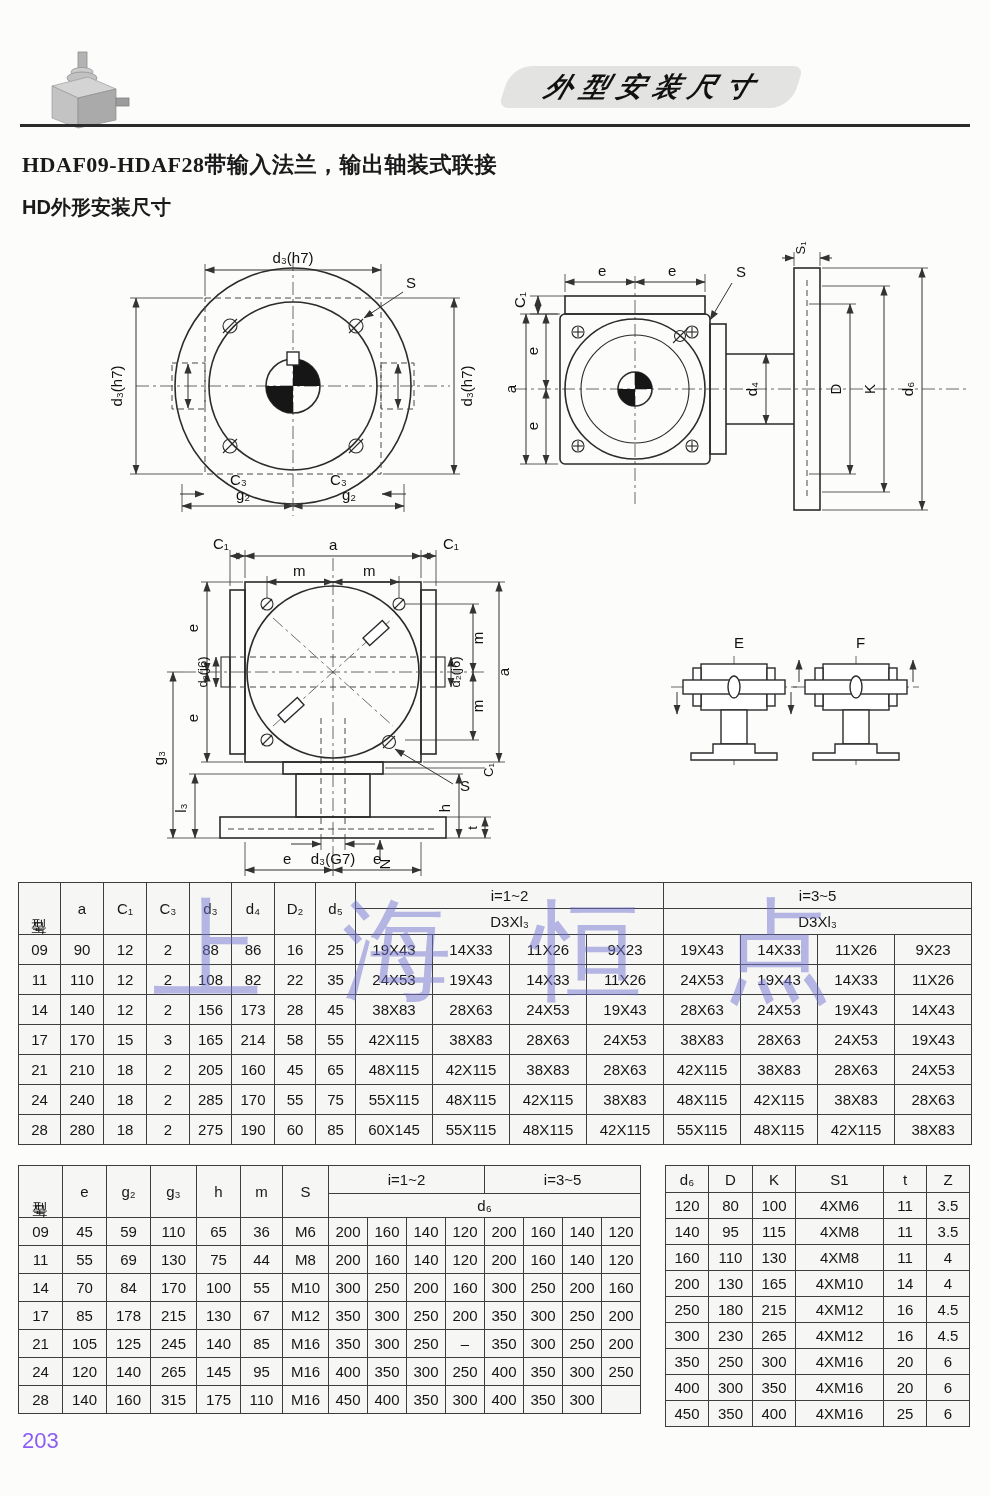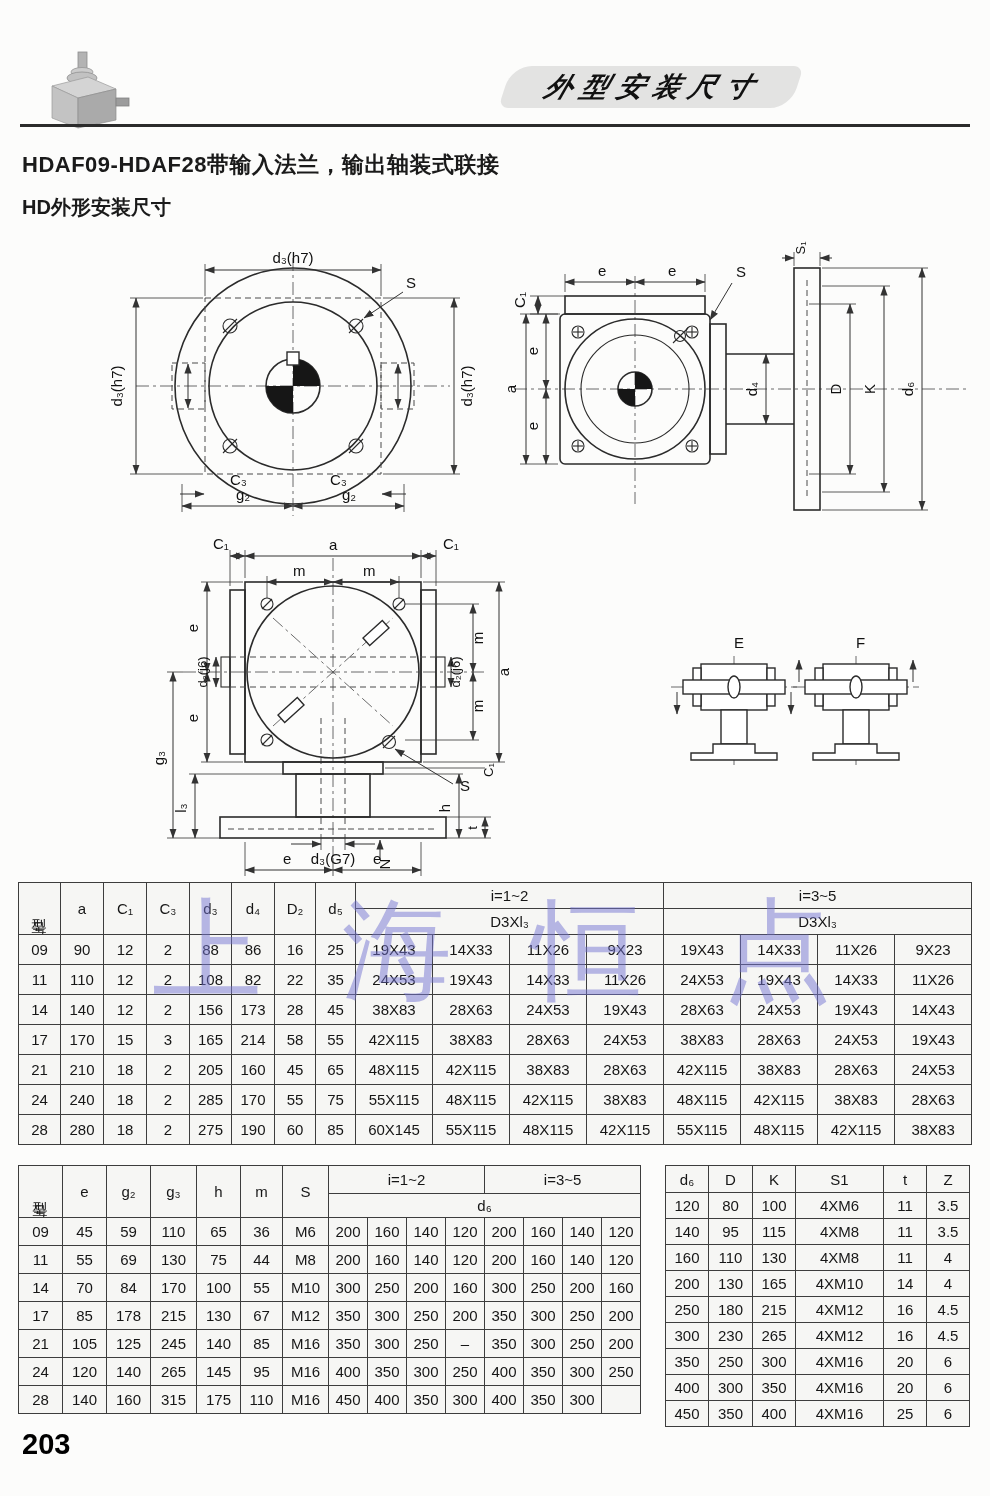--- a/index.html
+++ b/index.html
@@ -12,21 +12,21 @@
   #banner{
     left:505px;top:66px;width:292px;height:42px;background:#e3e3e2;
     transform:skewX(-18deg);border-radius:20px 10px 20px 10px;
     display:flex;align-items:center;justify-content:center;
   }
   #banner span{
     font-size:27px;font-weight:bold;letter-spacing:9px;color:#111;
     font-style:italic;white-space:nowrap;padding-left:6px;
   }
   #top-rule{left:20px;top:124px;width:950px;height:0;border-top:3px solid #2b2b2b;}
-  .title1{left:22px;top:150px;font-size:22px;font-weight:bold;letter-spacing:0.5px;}
+  .title1{left:22px;top:150px;font-size:22px;font-weight:bold;letter-spacing:0.5px;font-family:Liberation Serif, serif;}
   .title2{left:22px;top:194px;font-size:20px;font-weight:bold;}
   
   svg text{font-size:15px;fill:#111;font-family:"Liberation Sans","DejaVu Sans",sans-serif;}
   text.sm{font-size:13px;}
   .ol{fill:none;stroke:#2b2b2b;stroke-width:1.6;}
   .ol2{fill:none;stroke:#2b2b2b;stroke-width:1.1;}
   .wf{fill:#fff;stroke:#2b2b2b;stroke-width:1.4;}
   .dl{fill:none;stroke:#4a4a4a;stroke-width:1;stroke-dasharray:6 4;}
   .cl{fill:none;stroke:#5a5a5a;stroke-width:0.9;stroke-dasharray:13 4 3 4;}
   .ext{stroke:#333;stroke-width:0.8;fill:none;}
@@ -47,21 +47,21 @@
   #table2 tbody tr{height:28px;}
   #table3-wrap{left:665px;top:1165px;width:304px;}
   #table3 thead tr{height:27px;}
   #table3 tbody tr{height:26px;}
   .vmodel{writing-mode:vertical-rl;letter-spacing:4px;font-size:15px;display:inline-block;line-height:1;}
   #watermark{
     left:152px;top:890px;width:720px;height:120px;font-size:110px;line-height:120px;
     letter-spacing:80px;white-space:nowrap;font-weight:normal;
     color:rgba(116,116,210,0.5);z-index:6;pointer-events:none;
   }
-  #page-number{left:22px;top:1428px;font-size:29px;color:#000000;font-weight:bold;}
+  #page-number{left:22px;top:1428px;font-size:22px;color:#8b5cf6;}
 </style>
 </head>
 <body>
 
 <svg width="0" height="0" class="abs" style="left:0;top:0" aria-hidden="true">
   <defs>
     <marker id="ar" viewBox="0 0 10 10" refX="9.5" refY="5" markerWidth="10" markerHeight="10" orient="auto-start-reverse">
       <path d="M0,1.4 L10,5 L0,8.6 z" fill="#333"></path>
     </marker>
   </defs>

